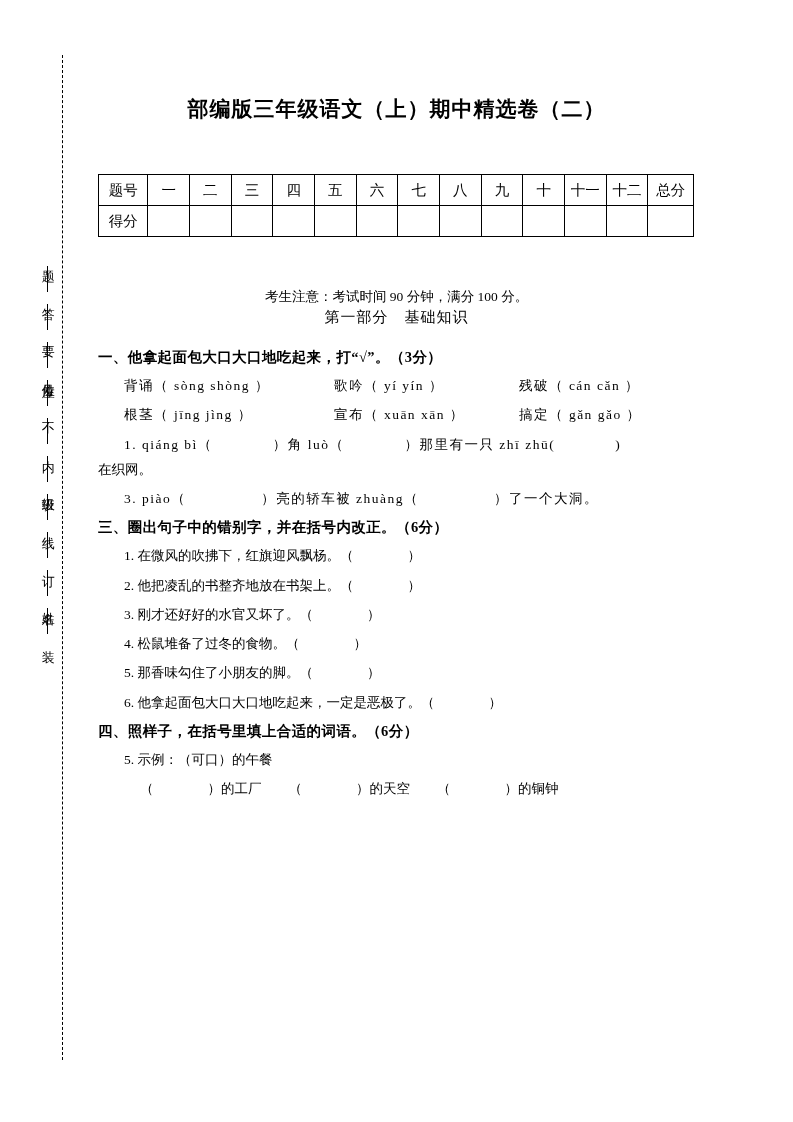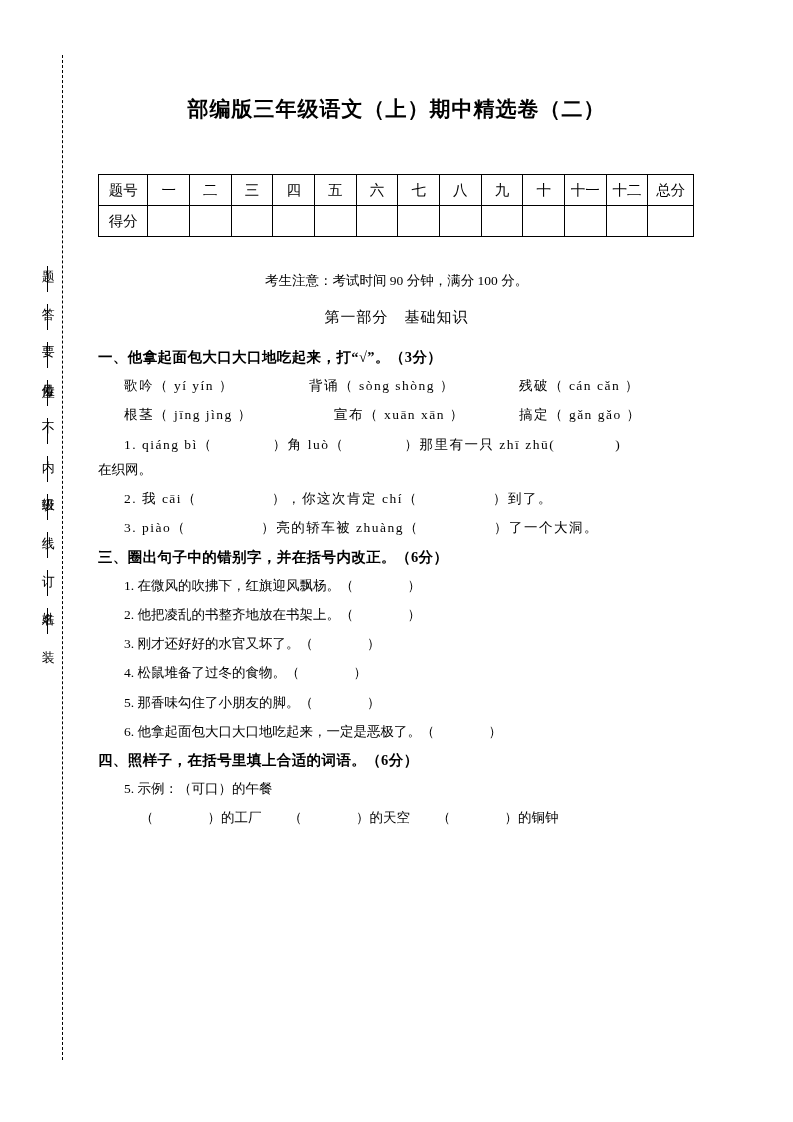--- a/index.html
+++ b/index.html
@@ -91,21 +91,21 @@
   table.score td.cell {
     width: 42px;
   }
   table.score td.total {
     width: 46px;
   }
 
   .notice {
     position: absolute;
     left: 0;
-    top: 272px;
+    top: 288px;
     width: 793px;
     text-align: center;
     font-size: 13.5px;
   }
 
   .part-title {
     position: absolute;
     left: 0;
     top: 308px;
     width: 793px;
@@ -220,33 +220,32 @@
   </tbody>
     </table>
 
   <div class="notice">考生注意：考试时间 90 分钟，满分 100 分。</div>
   <div class="part-title">第一部分　基础知识</div>
 
   <div class="body">
 
     <div class="q-head">一、他拿起面包大口大口地吃起来，打“√”。（3分）</div>
     <div class="line indent pinyin sp-row">
+      <span style="width:210px">背诵（ sòng  shòng ）</span>
       <span style="width:185px">歌吟（ yí yín ）</span>
-      <span style="width:210px">背诵（ sòng  shòng ）</span>
       <span>残破（ cán  cǎn ）</span>
     </div>
     <div class="line indent pinyin sp-row">
       <span style="width:210px">根茎（ jīng  jìng ）</span>
       <span style="width:185px">宣布（ xuān  xān ）</span>
       <span>搞定（ gǎn  gǎo ）</span>
     </div>
 
     <div class="line indent pinyin">1. qiáng bì（　　　　）角 luò（　　　　）那里有一只 zhī zhū(　　　　)</div>
     <div class="line noindent" style="margin-top:-4px">在织网。</div>
-    <div class="line indent pinyin">2. 我 cāi（　　　　　），你这次肯定 chí（　　　　　）到了。</div>
     <div class="line indent pinyin">3. piào（　　　　　）亮的轿车被 zhuàng（　　　　　）了一个大洞。</div>
 
     <div class="q-head">三、圈出句子中的错别字，并在括号内改正。（6分）</div>
     <div class="line indent">1. 在微风的吹拂下，红旗迎风飘杨。（　　　　）</div>
     <div class="line indent">2. 他把凌乱的书整齐地放在书架上。（　　　　）</div>
     <div class="line indent">3. 刚才还好好的水官又坏了。（　　　　）</div>
     <div class="line indent">4. 松鼠堆备了过冬的食物。（　　　　）</div>
     <div class="line indent">5. 那香味勾住了小朋友的脚。（　　　　）</div>
     <div class="line indent">6. 他拿起面包大口大口地吃起来，一定是恶极了。（　　　　）</div>
 

